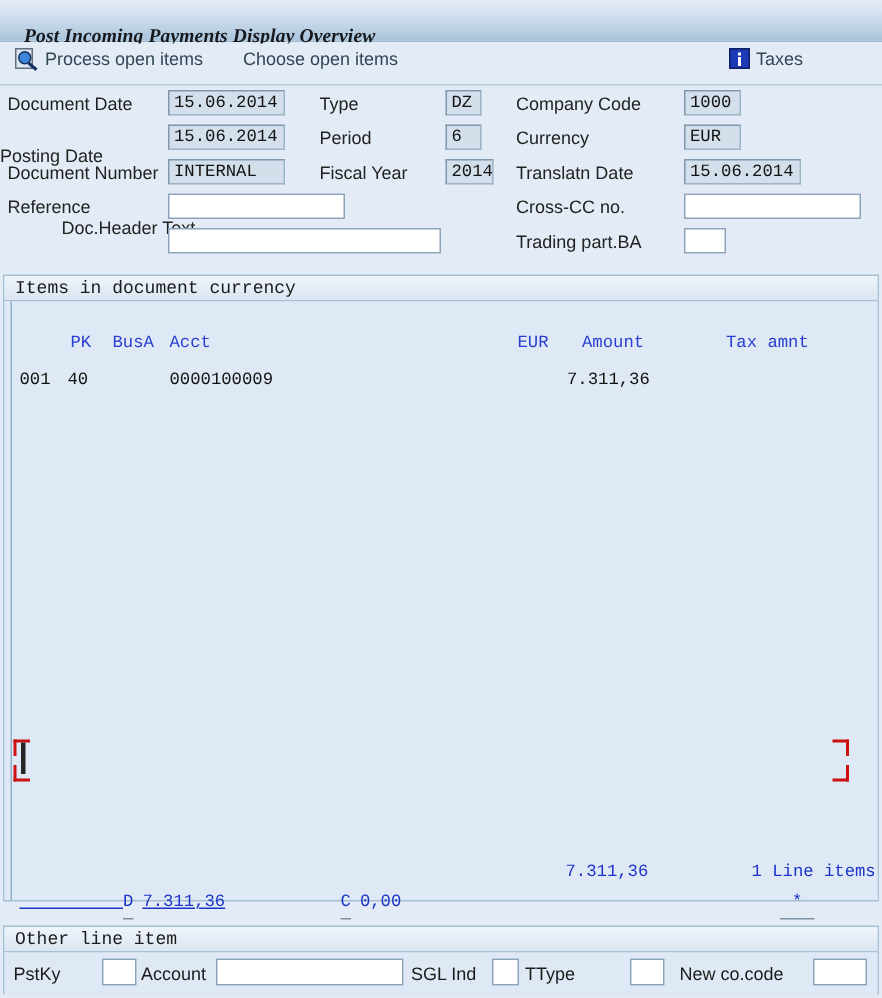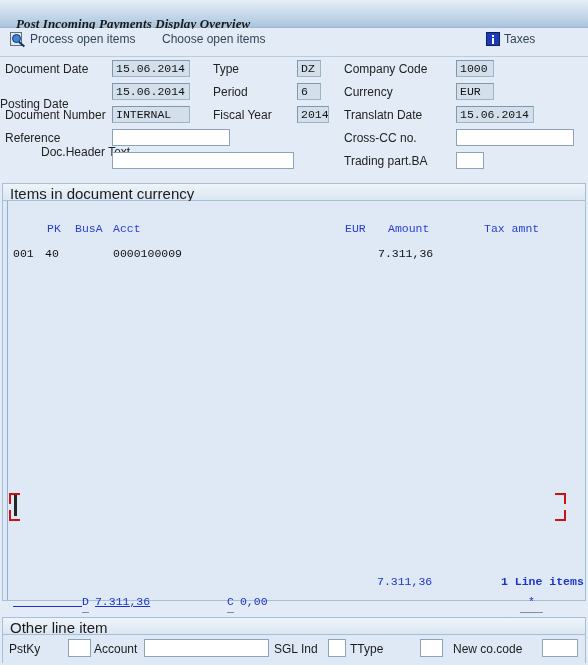--- a/index.html
+++ b/index.html
@@ -201,23 +201,24 @@
     position: absolute;
     left: 0; top: 0;
     width: 100%; height: 17px;
     background: linear-gradient(to bottom, #eef4fa 0%, #dbe6f2 100%);
     border-bottom: 1px solid #a7bfd4;
     box-sizing: border-box;
   }
   .panel-head .ph-text {
     position: absolute;
     left: 7px; top: 1px;
-    font-size: 15px;
+    font-size: 12px;
     color: #1b1b1b;
     white-space: nowrap;
+    font-family: Liberation Mono, monospace;
   }
   .panel-body {
     position: absolute;
     left: 0; top: 17px;
     right: 0; bottom: 0;
     background: #dfe9f5;
   }
   .panel-body .inner-rule {
     position: absolute;
     left: 4px; top: 0;
@@ -423,21 +424,21 @@
         <div class="tot-cell" style="left:10px;text-decoration:underline;">
           <span class="tot-key">D</span><span class="tot-amount" style="margin-left:6px;">7.311,36</span>
         </div>
         <div class="tot-cell" style="left:155px;">
           <span class="tot-key">C</span><span class="tot-amount" style="margin-left:6px;margin-top:20px;">0,00</span>
         </div>
         <div class="tot-cell" style="left:374px;">7.311,36</div>
         <div class="tot-cell" style="left:448px;">
           <span class="tot-key" style="padding:0 8px;">*</span>
         </div>
-        <div class="tot-cell" style="left:498px;font-weight:bold;">1 Line items</div>
+        <div class="tot-cell" style="left:498px;">1 Line items</div>
       </div>
     </div>
   </div>
 
   <div class="other-panel">
     <div class="panel-head">
       <div class="ph-text">Other line item</div>
     </div>
 
     <div class="ol-body">

